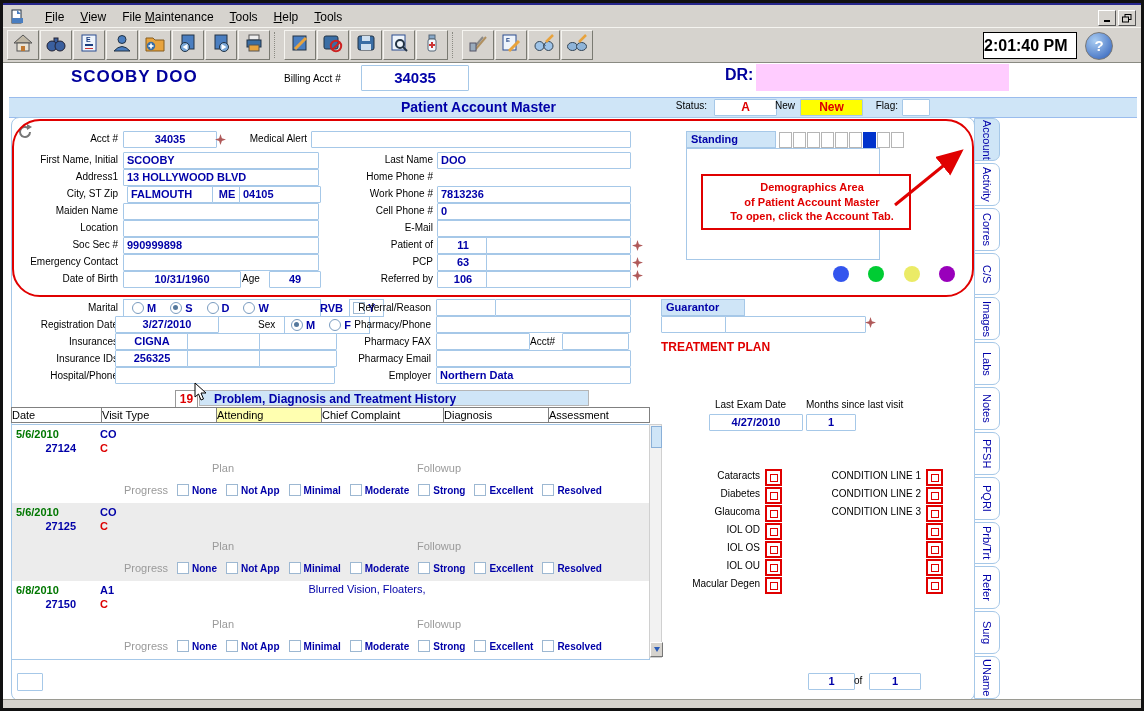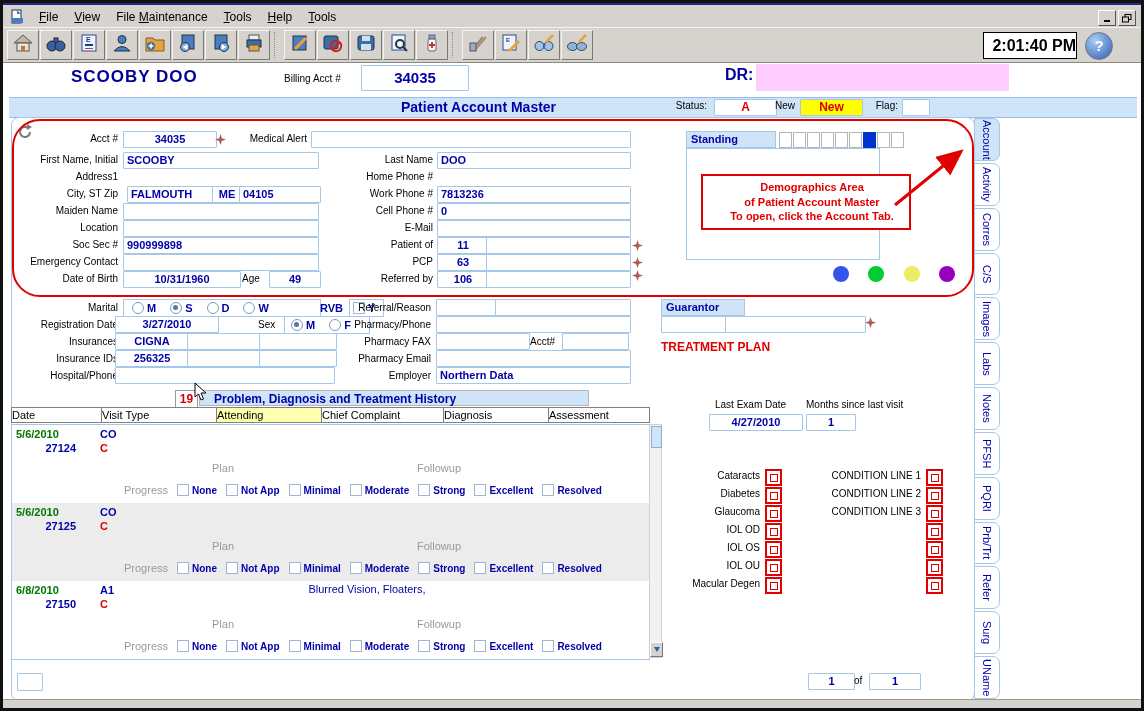--- a/index.html
+++ b/index.html
@@ -1,32 +1,32 @@
 <!DOCTYPE html>
 <html><head>
 <meta charset="utf-8">
 <style>
   html,body{margin:0;padding:0;background:#9a9a9a;}
   .screen{position:relative;width:1144px;height:711px;box-sizing:border-box;border:3px solid #111;
           background:#fff;font-family:"Liberation Sans",sans-serif;overflow:hidden;}
   .abs{position:absolute;}
   
   .menubar{position:absolute;left:0;top:0;right:0;height:24px;background:#d6d3ce;border-top:2px solid #26268c;
-           display:flex;align-items:center;padding-left:6px;gap:2px;}
+           display:flex;align-items:center;padding-left:6px;gap:8px;}
   .menu-item{padding:1px 8px;font-size:12px;color:#000;cursor:default;}
   .winctl{position:absolute;right:5px;top:5px;display:flex;gap:2px;}
   .win-btn{width:16px;height:14px;background:#d6d3ce;border:1px solid;border-color:#fff #555 #555 #fff;
            display:flex;align-items:center;justify-content:center;}
   .toolbar{position:absolute;left:0;top:24px;right:0;height:34px;background:#d6d3ce;
            border-top:1px solid #f5f4f0;border-bottom:1px solid #8a8a82;display:flex;align-items:center;padding-left:4px;gap:1px;}
   .tbtn{width:30px;height:28px;background:#d6d3ce;border:1px solid;border-color:#f5f4f0 #7a7a72 #7a7a72 #f5f4f0;
         display:flex;align-items:center;justify-content:center;}
   .tsep{width:5px;height:26px;border-left:1px dotted #8a8a82;margin:0 3px;}
   .timebox{position:absolute;right:64px;top:29px;width:92px;height:25px;background:#fff;border:1px solid #000;
-           font-size:16px;font-weight:bold;color:#000;text-align:right;line-height:25px;}
+           font-size:16px;font-weight:bold;color:#000;text-align:left;line-height:25px;}
   .helpbtn{position:absolute;right:28px;top:29px;width:26px;height:26px;border-radius:50%;
            background:radial-gradient(circle at 35% 30%,#aacdf2,#2b5cb8);color:#fff;font-weight:bold;
            text-align:center;line-height:26px;font-size:15px;border:1px solid #777;}
   
   .lbl{position:absolute;font-size:10px;color:#000;white-space:nowrap;text-align:right;}
   .lbl.l{text-align:left;}
   .gray{color:#9a9a9a;}
   .fld{position:absolute;height:15px;border:1px solid #a6c8e8;background:#fff;font:bold 11px "Liberation Sans",sans-serif;
        color:#0000a8;line-height:15px;padding:0 3px;white-space:nowrap;overflow:hidden;border-radius:1px;}
   .fld.c{text-align:center;}
@@ -282,20 +282,21 @@
       </svg></span>
   <div class="lbl" style="left:228px;top:130px;width:76px;">Medical Alert</div>
   <div class="fld" style="left:308px;top:128px;width:312px;"></div>
 
   <div class="lbl" style="left:8px;top:151px;width:107px;">First Name, Initial</div>
   <div class="fld" style="left:120px;top:149px;width:188px;">SCOOBY</div>
   <div class="lbl" style="left:332px;top:151px;width:98px;">Last Name</div>
   <div class="fld" style="left:434px;top:149px;width:186px;">DOO</div>
 
   <div class="lbl" style="left:8px;top:168px;width:107px;">Address1</div>
+  <div class="fld" style="left:120px;top:166px;width:188px;">13 HOLLYWOOD BLVD</div>
   <div class="lbl" style="left:332px;top:168px;width:98px;">Home Phone #</div>
   <div class="fld" style="left:434px;top:166px;width:186px;margin-top:47px;">207-781-3236</div>
 
   <div class="lbl" style="left:8px;top:185px;width:107px;">City, ST Zip</div>
   <div class="fld" style="left:124px;top:183px;width:83px;">FALMOUTH</div>
   <div class="fld c" style="left:209px;top:183px;width:22px;">ME</div>
   <div class="fld" style="left:236px;top:183px;width:74px;">04105</div>
   <div class="lbl" style="left:332px;top:185px;width:98px;">Work Phone #</div>
   <div class="fld" style="left:434px;top:183px;width:186px;">7813236</div>
 

